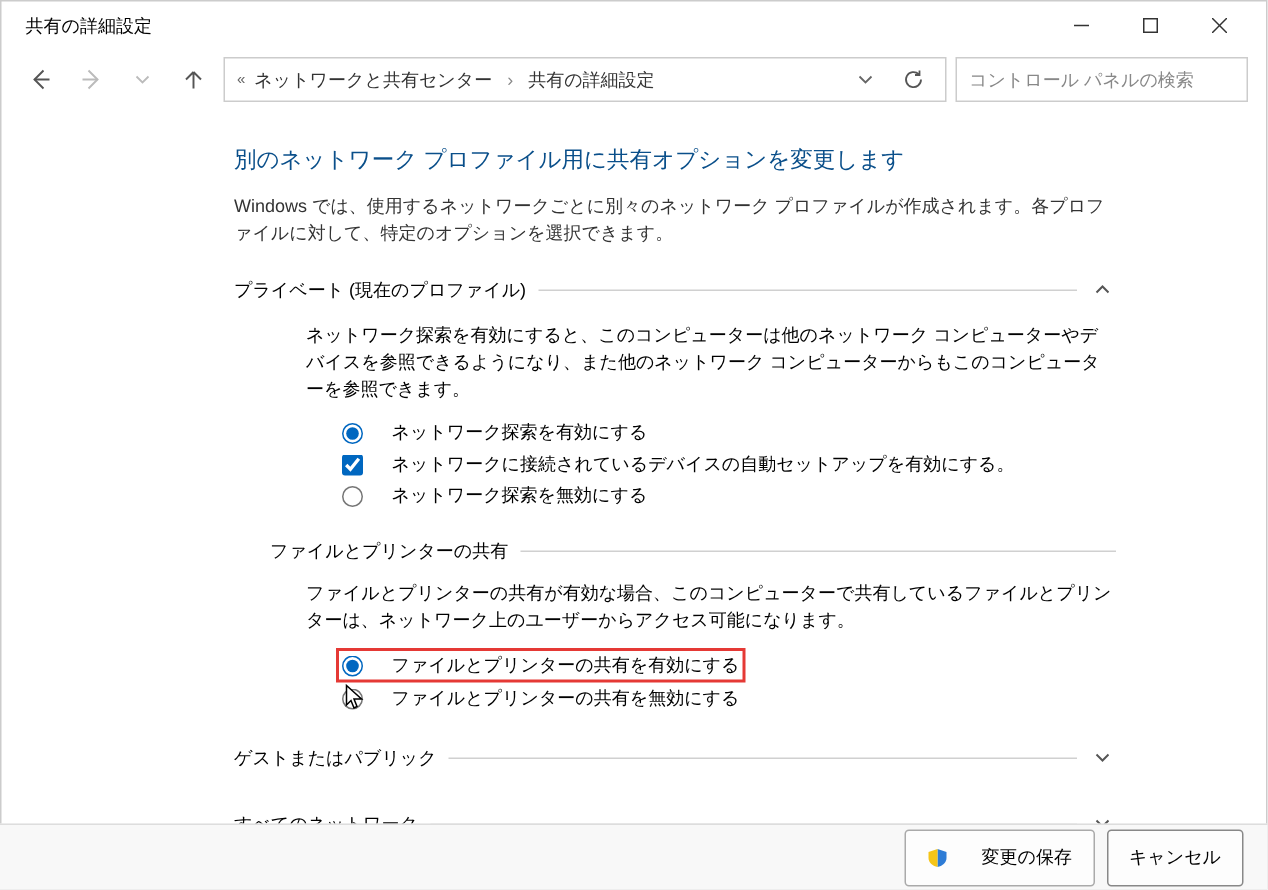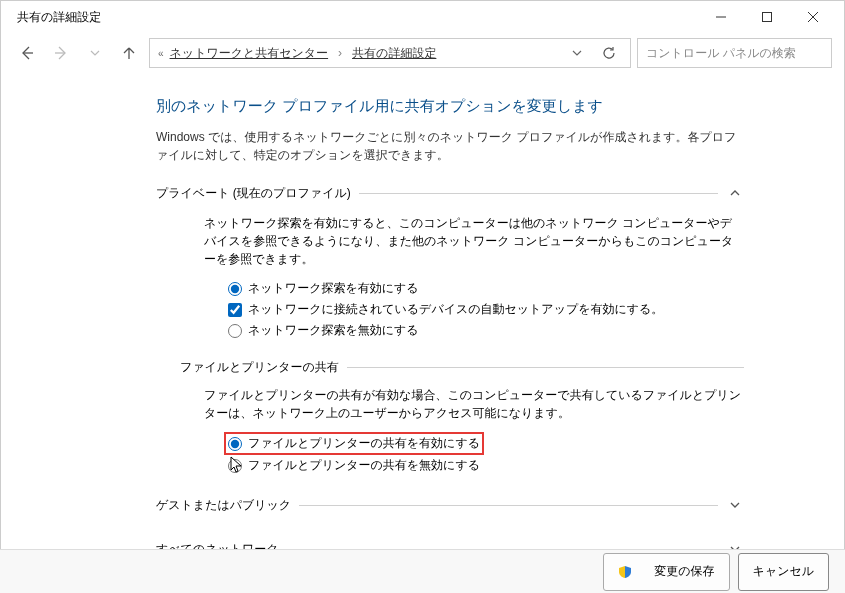--- a/index.html
+++ b/index.html
@@ -44,21 +44,21 @@
     .addrbar {
       flex: 1;
       height: 30px;
       border: 1px solid #ccc;
       display: flex;
       align-items: center;
       padding: 0 8px;
       gap: 6px;
     }
     .addrbar .chev-left { color: #666; font-size: 10px; }
-    .addrbar .crumb { color: #333; text-decoration: underline; }
+    .addrbar .crumb { color: #333; }
     .addrbar .sep { color: #888; padding: 0 4px; }
     .addrbar-spacer { flex: 1; }
     .addrbar-btn {
       width: 26px; height: 26px;
       display: flex; align-items: center; justify-content: center;
       color: #555;
     }
     .searchbox {
       width: 195px; height: 30px;
       border: 1px solid #ccc;
@@ -113,21 +113,21 @@
     .subsection-header .label { white-space: nowrap; }
     .subsection-header .line { flex: 1; height: 1px; background: #d0d0d0; }
     .subtext {
       margin-left: 24px;
       font-size: 12px;
       line-height: 1.5;
       margin-bottom: 10px;
     }
     .option-group { margin-left: 48px; }
     .radio-row, .check-row {
-      display: flex; align-items: center; gap: 6px;
+      display: flex; align-items: center; gap: 19px;
       padding: 2px 0;
       font-size: 12px;
     }
     .check-row { }
     input[type=radio], input[type=checkbox] {
       width: 14px; height: 14px;
       accent-color: #0067c0;
     }
     .highlight-box {
       border: 2px solid #e53935;

